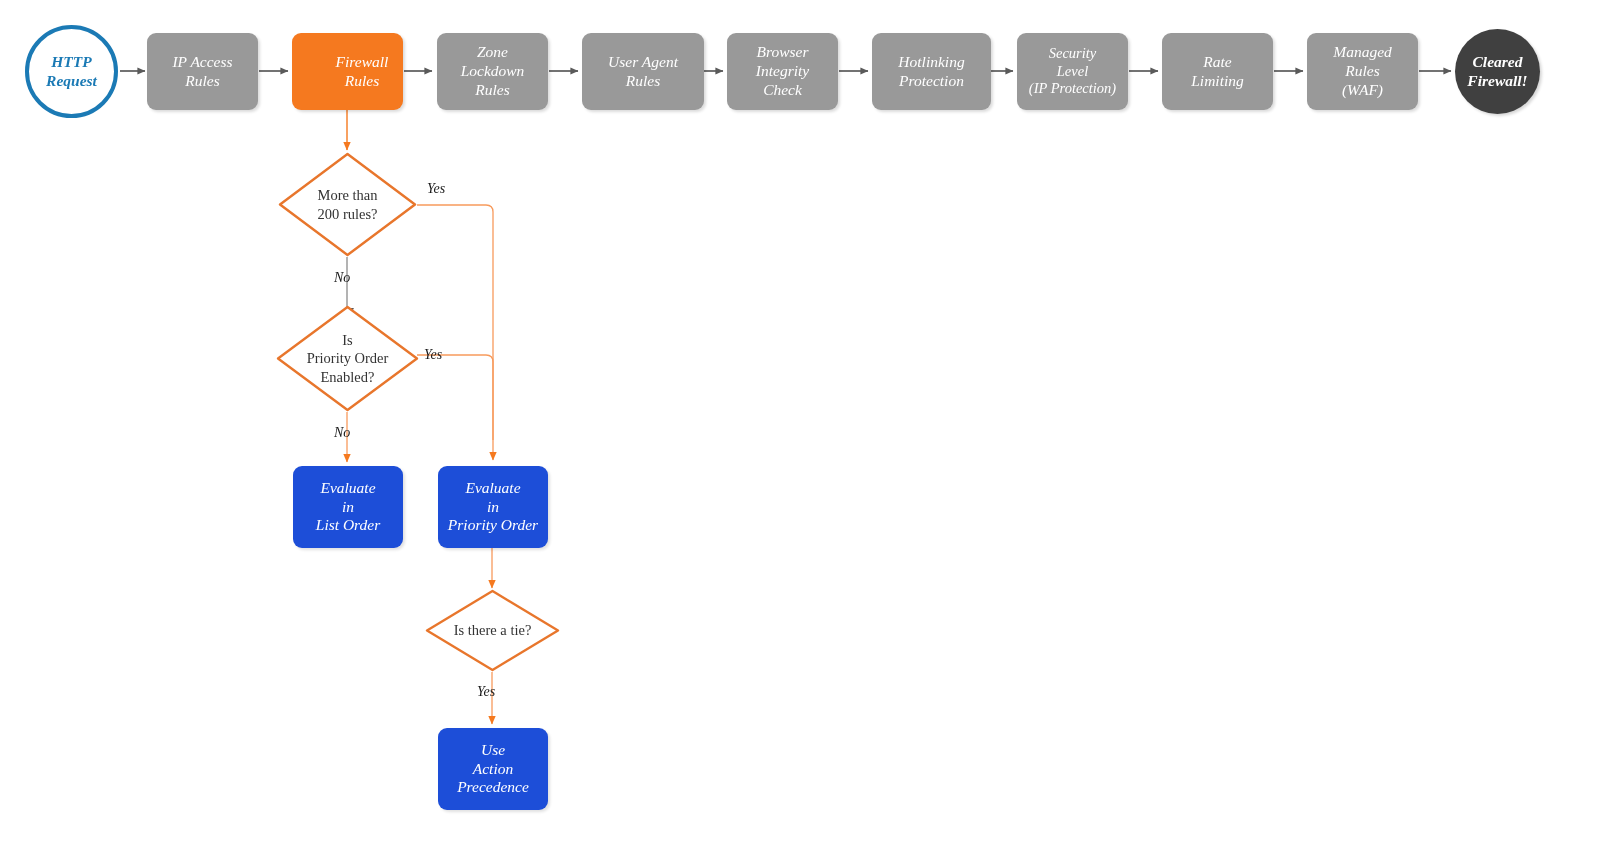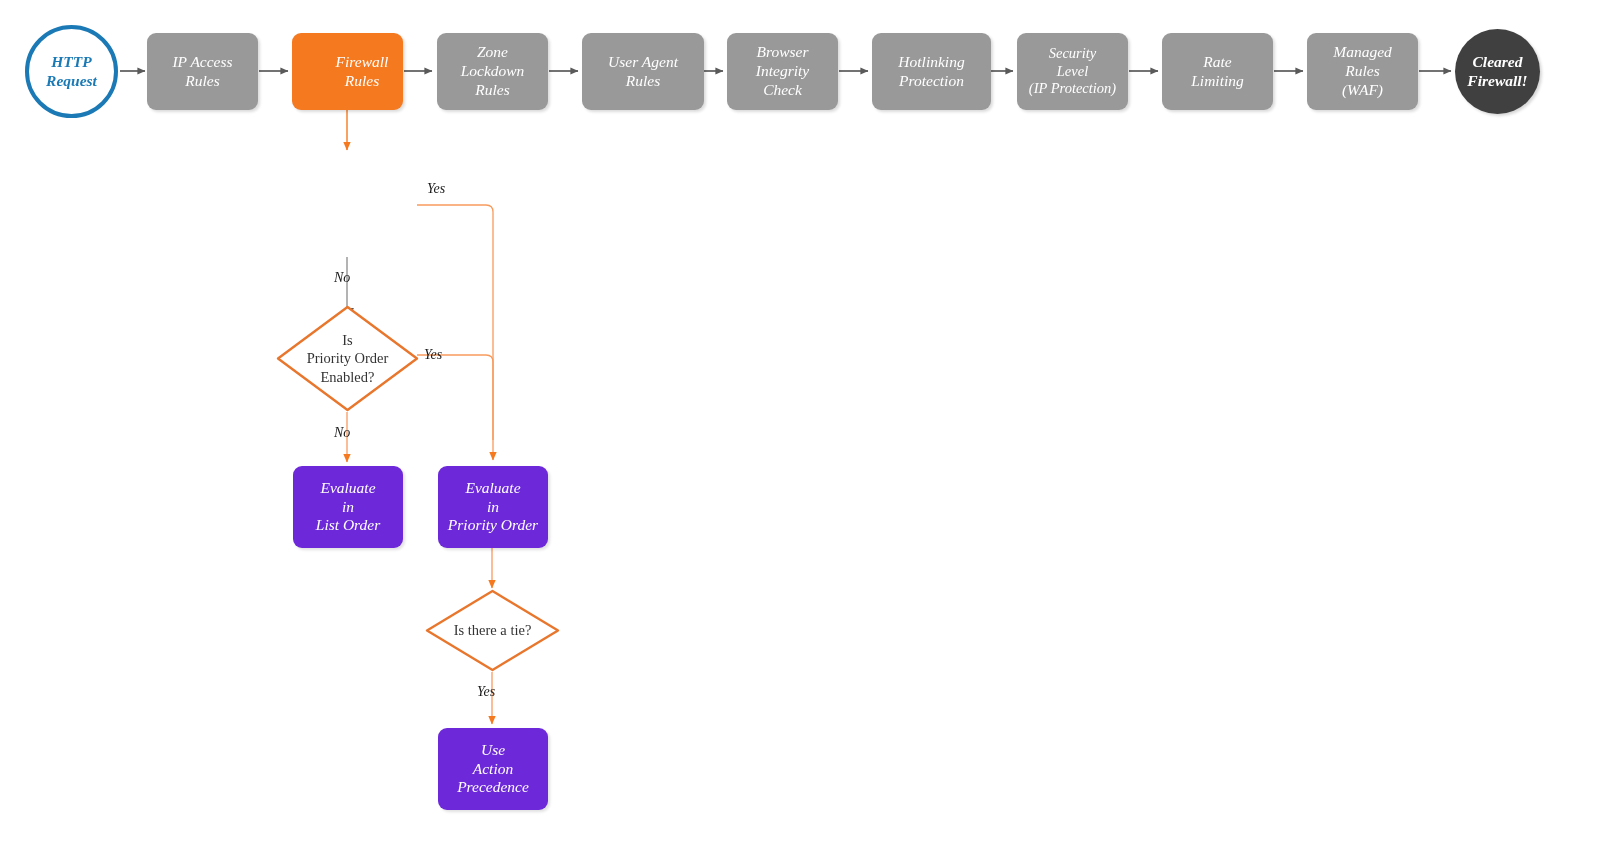--- a/index.html
+++ b/index.html
@@ -51,21 +51,21 @@
   }
   .node.orange {
     background: #f5791f;
     color: #ffffff;
     font-style: italic;
     font-size: 15.5px;
     box-shadow: 2px 2px 3px rgba(0,0,0,0.14);
     padding-left: 29px;
   }
   .node.result {
-    background: #6d28d9;
+    background: #1d4ed8;
     color: #ffffff;
     font-style: italic;
     font-size: 15.5px;
     border-radius: 9px;
     box-shadow: 2px 2px 3px rgba(0,0,0,0.12);
   }
 
   
   .circle {
     position: absolute;
@@ -206,20 +206,27 @@
   <div class="node gray" style="left:1162px; top:33px; width:111px; height:77px;">Rate
 Limiting</div>
 
   <div class="node gray" style="left:1307px; top:33px; width:111px; height:77px;">Managed
 Rules
 (WAF)</div>
 
   <div class="circle filled" style="left:1455px; top:29px; width:85px; height:85px;">Cleared
 Firewall!</div>
 
+  <div class="diamond-wrap" style="left:278px; top:152px; width:139px; height:105px;">
+    <svg width="139" height="105" viewBox="0 0 139 105">
+      <polygon points="69.5,2 137,52.5 69.5,103 2,52.5" fill="#ffffff" stroke="#e8762c" stroke-width="2.4" stroke-linejoin="round"></polygon>
+    </svg>
+    <div class="diamond-label">More than
+200 rules?</div>
+  </div>
 
   <div class="diamond-wrap" style="left:276px; top:305px; width:143px; height:107px;">
     <svg width="143" height="107" viewBox="0 0 143 107">
       <polygon points="71.5,2 141,53.5 71.5,105 2,53.5" fill="#ffffff" stroke="#e8762c" stroke-width="2.4" stroke-linejoin="round"></polygon>
     </svg>
     <div class="diamond-label">Is
 Priority Order
 Enabled?</div>
   </div>
 

